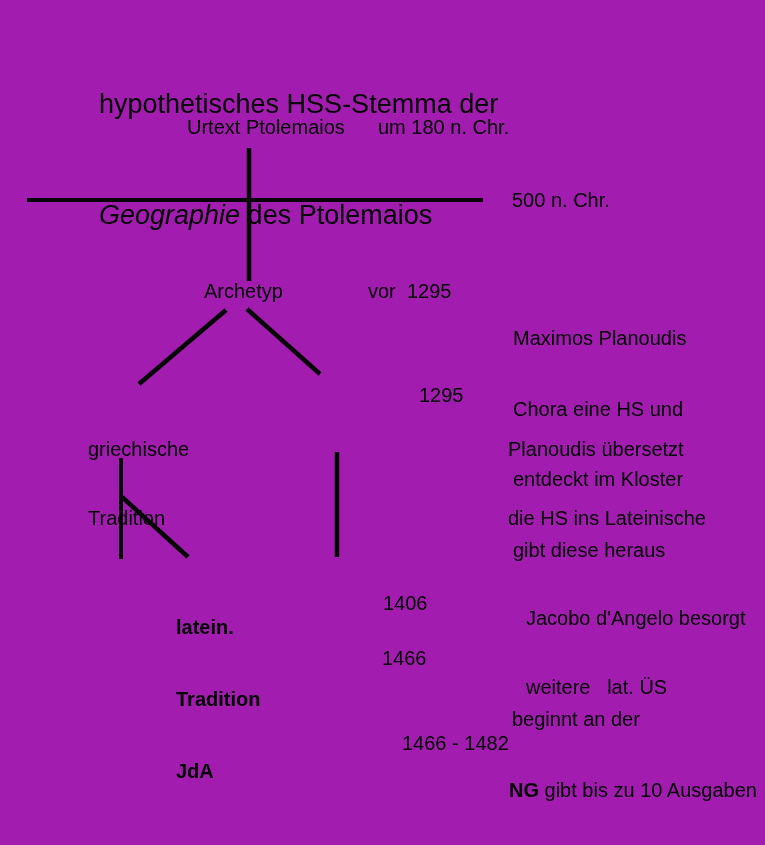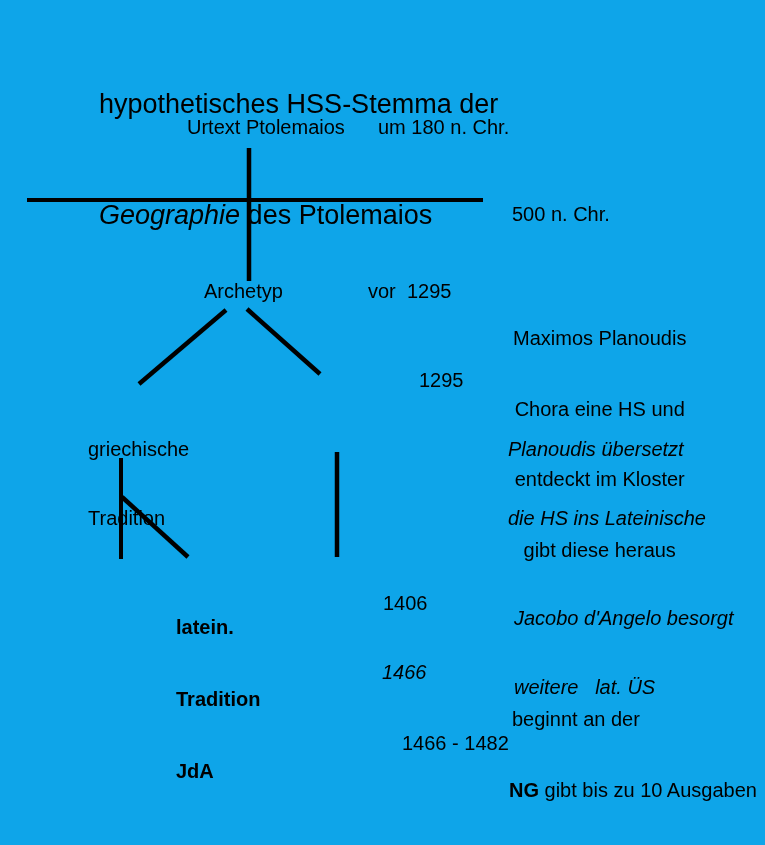--- a/index.html
+++ b/index.html
@@ -4,21 +4,21 @@
 <style>
   html, body {
     margin: 0;
     padding: 0;
     background: #ffffff;
   }
   #stage {
     position: relative;
     width: 765px;
     height: 845px;
-    background: #0ea5e9;
+    background: #a21caf;
     font-family: "Liberation Sans", sans-serif;
     color: #000000;
     overflow: hidden;
   }
   .txt {
     position: absolute;
     font-size: 20px;
     line-height: 23px;
     white-space: pre;
     color: #000000;
@@ -26,21 +26,21 @@
   .title {
     position: absolute;
     left: 99px;
     top: 12px;
     font-size: 27px;
     line-height: 37px;
     white-space: pre;
   }
   .title .it { font-style: italic; }
   .lh24 { line-height: 24px; }
-  .lh235 { line-height: 23.5px; text-align: center; }
+  .lh235 { line-height: 23.5px; }
   .bold-ng { font-weight: 600; }
   svg.lines {
     position: absolute;
     left: 0;
     top: 0;
   }
 </style>
 </head>
 <body>
 
@@ -57,53 +57,53 @@
   </svg>
 
   <div class="title">
     <div>hypothetisches HSS-Stemma der</div>
     <div><span class="it">Geographie</span><span> des Ptolemaios</span></div>
   </div>
 
   <div class="txt" style="left:152px; top:116px;margin-left:35px;">Urtext Ptolemaios</div>
   <div class="txt" style="left:378px; top:116px;">um 180 n. Chr.</div>
 
-  <div class="txt" style="left:512px; top:203px;">500 n. Chr.</div>
+  <div class="txt" style="left:512px; top:189px;">500 n. Chr.</div>
 
   <div class="txt" style="left:204px; top:280px;">Archetyp</div>
   <div class="txt" style="left:368px; top:280px;">vor  1295</div>
   <div class="txt lh235" style="left:513px; top:280px;">
     <div>Maximos Planoudis</div>
     <div>Chora eine HS und</div>
     <div>entdeckt im Kloster</div>
     <div>gibt diese heraus</div>
   </div>
 
   <div class="txt" style="left:88px; top:392px;">
     <div>griechische</div>
     <div>Tradition</div>
   </div>
-  <div class="txt" style="left:419px; top:369px;">1295</div>
-  <div class="txt" style="left:508px; top:392px;font-style:italic;">
+  <div class="txt" style="left:419px; top:384px;">1295</div>
+  <div class="txt" style="left:508px; top:392px;">
     <div>Planoudis übersetzt</div>
     <div>die HS ins Lateinische</div>
   </div>
 
   <div class="txt lh24" style="left:176px; top:567px;font-weight:bold;">
     <div>latein.</div>
     <div>Tradition</div>
     <div>JdA</div>
   </div>
   <div class="txt" style="left:383px; top:592px;">1406</div>
-  <div class="txt" style="left:514px; top:561px;font-style:italic;">
+  <div class="txt" style="left:526px; top:561px;">
     <div>Jacobo d'Angelo besorgt</div>
     <div>weitere   lat. ÜS</div>
   </div>
 
-  <div class="txt" style="left:382px; top:661px;font-style:italic;">1466</div>
+  <div class="txt" style="left:382px; top:647px;">1466</div>
   <div class="txt lh235" style="left:512px; top:661px;">
     <div>beginnt an der</div>
     
   </div>
 
   <div class="txt" style="left:382px; top:732px;margin-left:20px;">1466 - 1482</div>
   <div class="txt lh235" style="left:509px; top:732px;">
     <div><span class="bold-ng">NG</span><span> gibt bis zu 10 Ausgaben</span></div>
     
     

